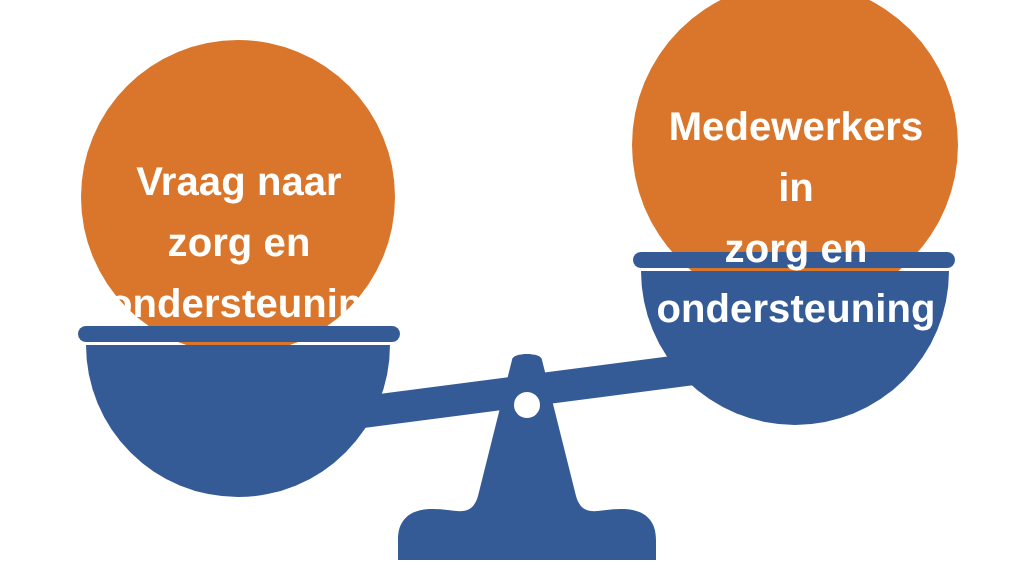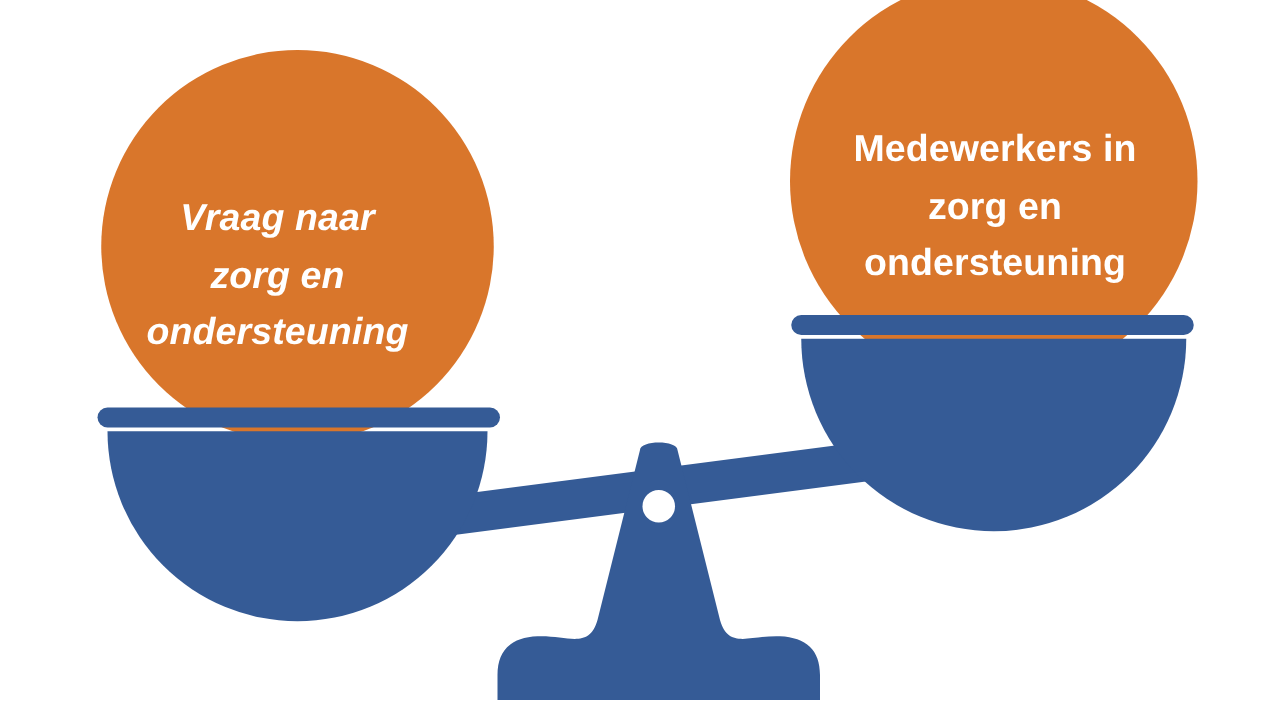--- a/index.html
+++ b/index.html
@@ -27,32 +27,31 @@
     width: 1024px;
     height: 582px;
     display: block;
   }
   .pan-label {
     position: absolute;
     text-align: center;
     color: #ffffff;
     font-family: "Liberation Sans", sans-serif;
     font-weight: bold;
-    font-size: 30px;
+    font-size: 40px;
     line-height: 1.52;
     letter-spacing: 0.1px;
     pointer-events: none;
     white-space: pre-line;
     text-rendering: geometricPrecision;
   }
   #left-label {
-    left: 91px;
+    left: 108px;
     top: 152px;
     width: 262px;
-    font-style: italic;
   }
   #right-label {
     left: 655px;
     top: 97px;
     width: 282px;
   }
 </style>
 </head>
 <body>
 

